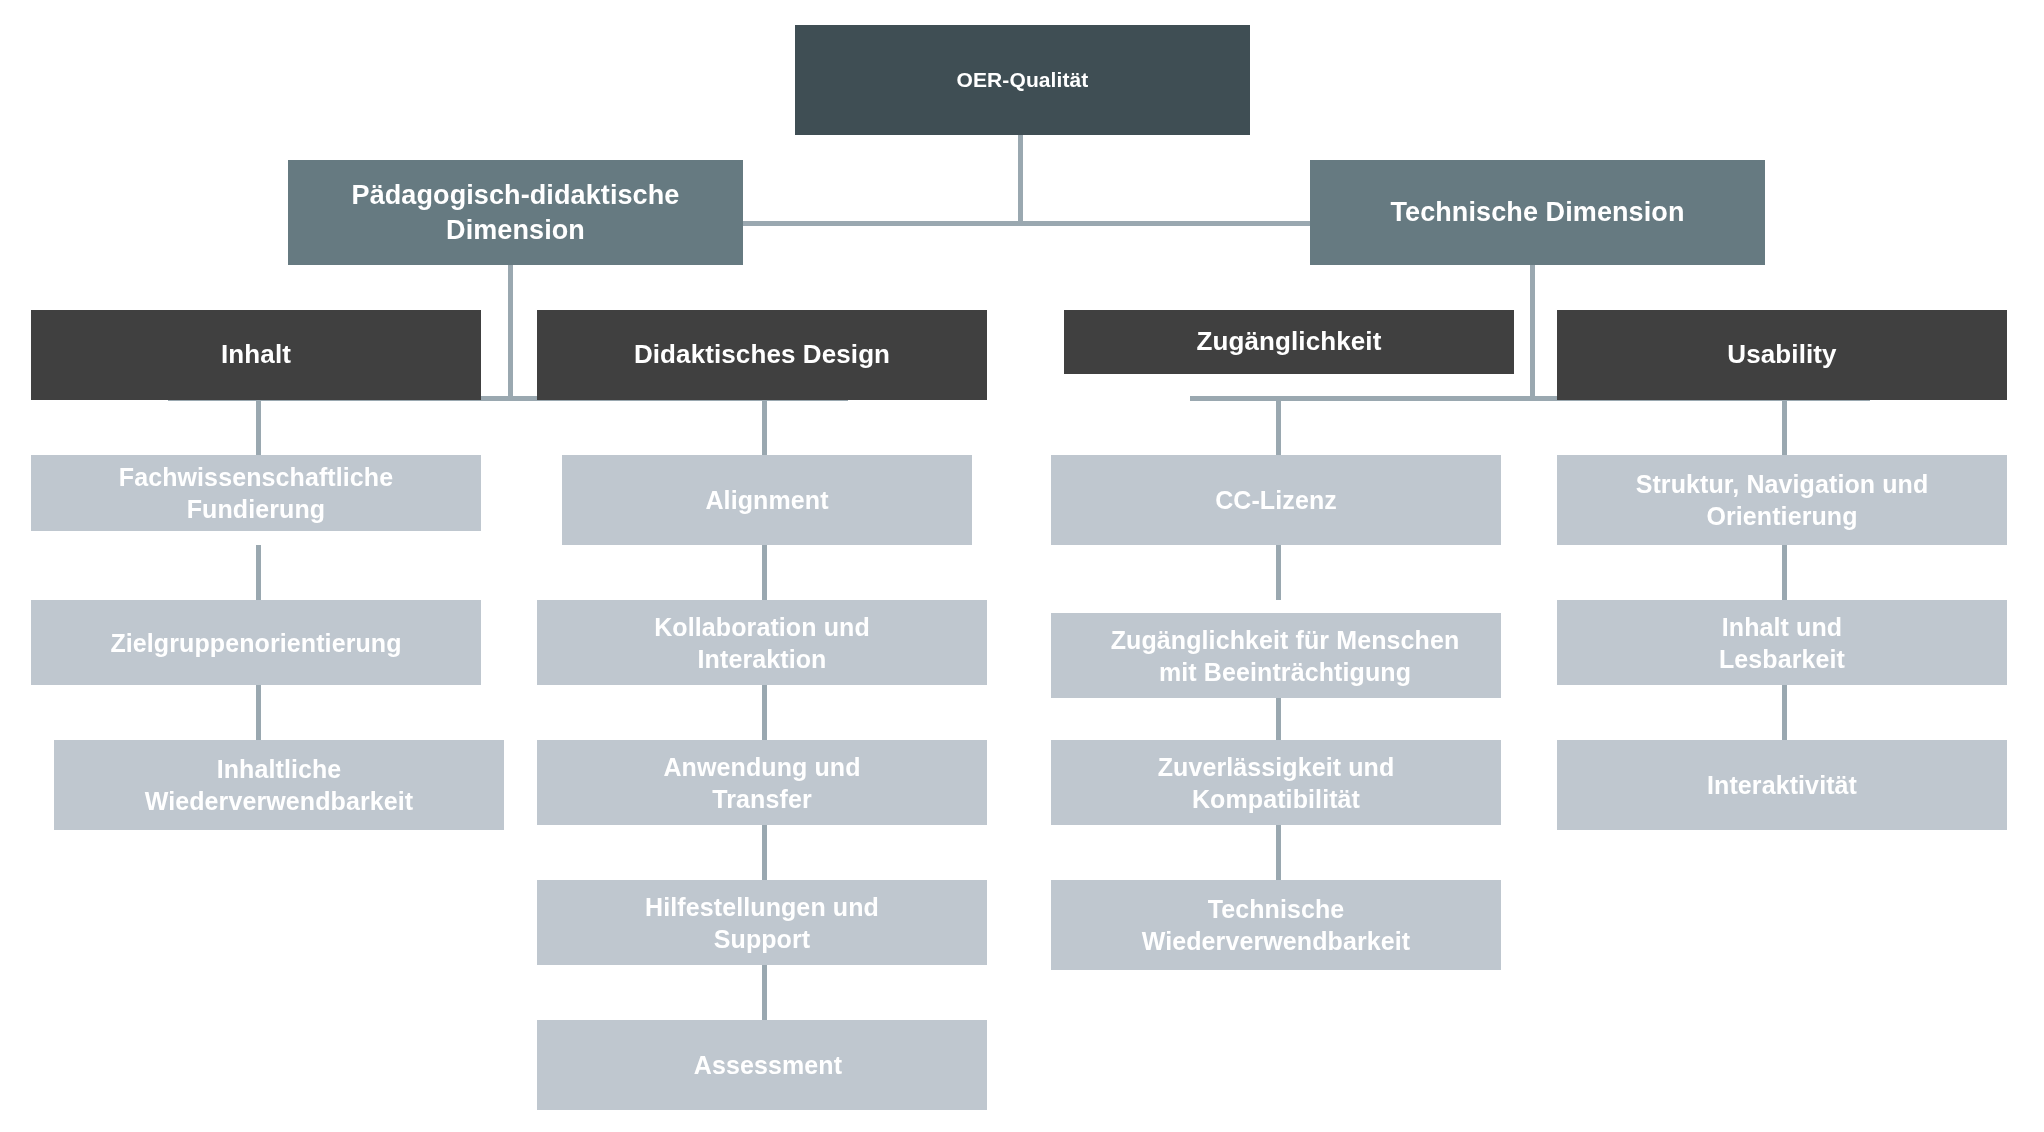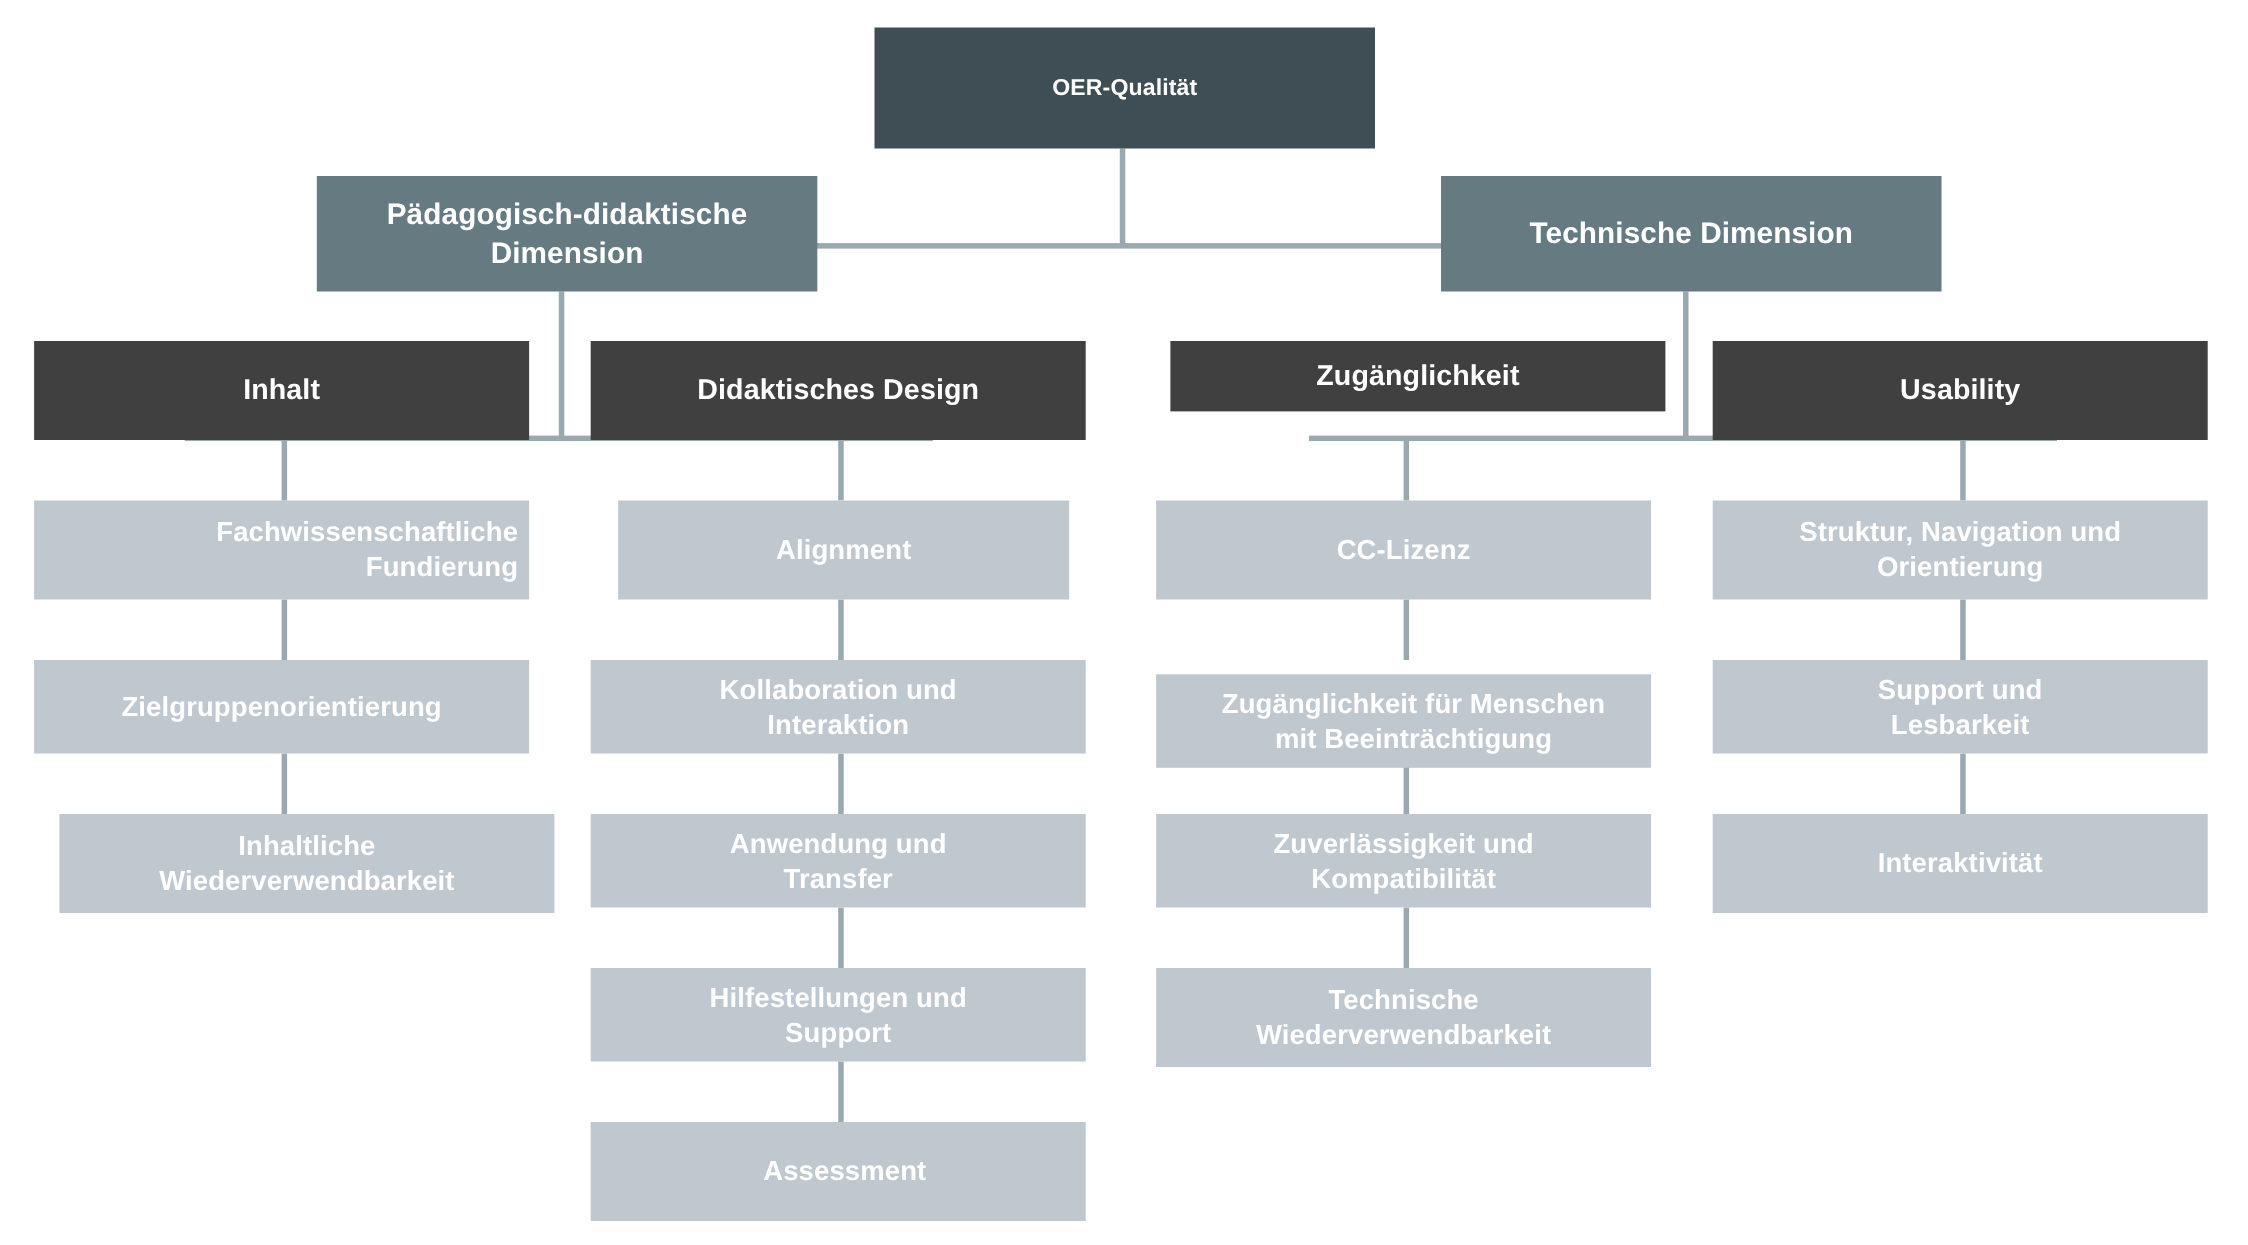--- a/index.html
+++ b/index.html
@@ -112,21 +112,21 @@
   </div>
 
   <div class="node lvl-cat" style="left:1051px; top:310px; width:450px; height:64px;margin-left:13px;">
     <span>Zugänglichkeit</span>
   </div>
 
   <div class="node lvl-cat" style="left:1557px; top:310px; width:450px; height:90px;">
     <span>Usability</span>
   </div>
 
-  <div class="node lvl-leaf" style="left:31px; top:455px; width:450px; height:90px;text-align:right;">
+  <div class="node lvl-leaf" style="left:31px; top:455px; width:450px; height:76px;">
     <span>Fachwissenschaftliche
 Fundierung</span>
   </div>
   <div class="node lvl-leaf" style="left:31px; top:600px; width:450px; height:85px;">
     <span>Zielgruppenorientierung</span>
   </div>
   <div class="node lvl-leaf" style="left:31px; top:740px; width:450px; height:90px;margin-left:23px;">
     <span>Inhaltliche
 Wiederverwendbarkeit</span>
   </div>
@@ -164,20 +164,20 @@
   <div class="node lvl-leaf" style="left:1051px; top:880px; width:450px; height:90px;">
     <span>Technische
 Wiederverwendbarkeit</span>
   </div>
 
   <div class="node lvl-leaf" style="left:1557px; top:455px; width:450px; height:90px;">
     <span>Struktur, Navigation und
 Orientierung</span>
   </div>
   <div class="node lvl-leaf" style="left:1557px; top:600px; width:450px; height:85px;">
-    <span>Support und
+    <span>Inhalt und
 Lesbarkeit</span>
   </div>
   <div class="node lvl-leaf" style="left:1557px; top:740px; width:450px; height:90px;">
     <span>Interaktivität</span>
   </div>
 
 </div>
 
 </body></html>

